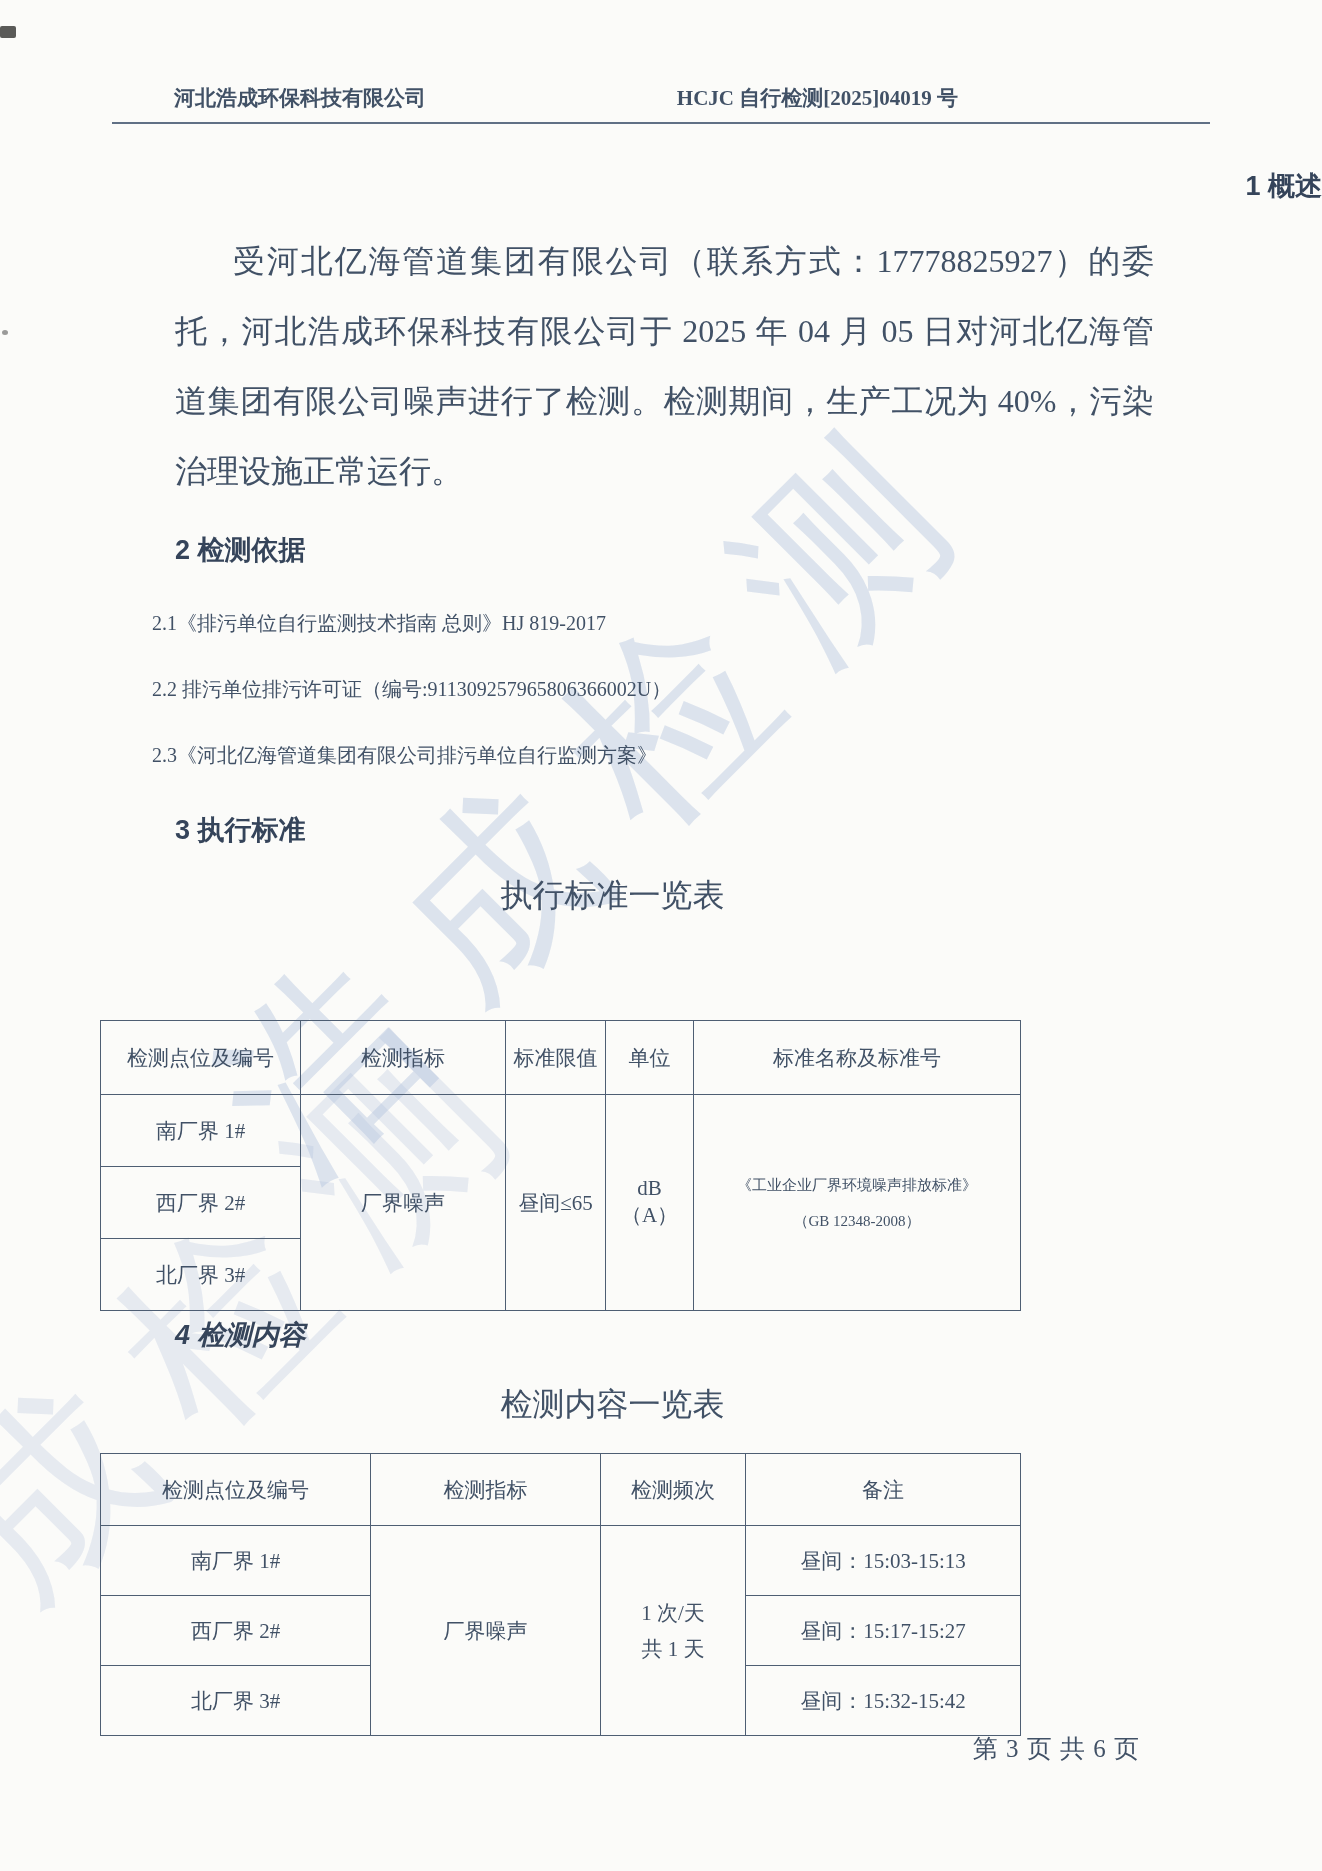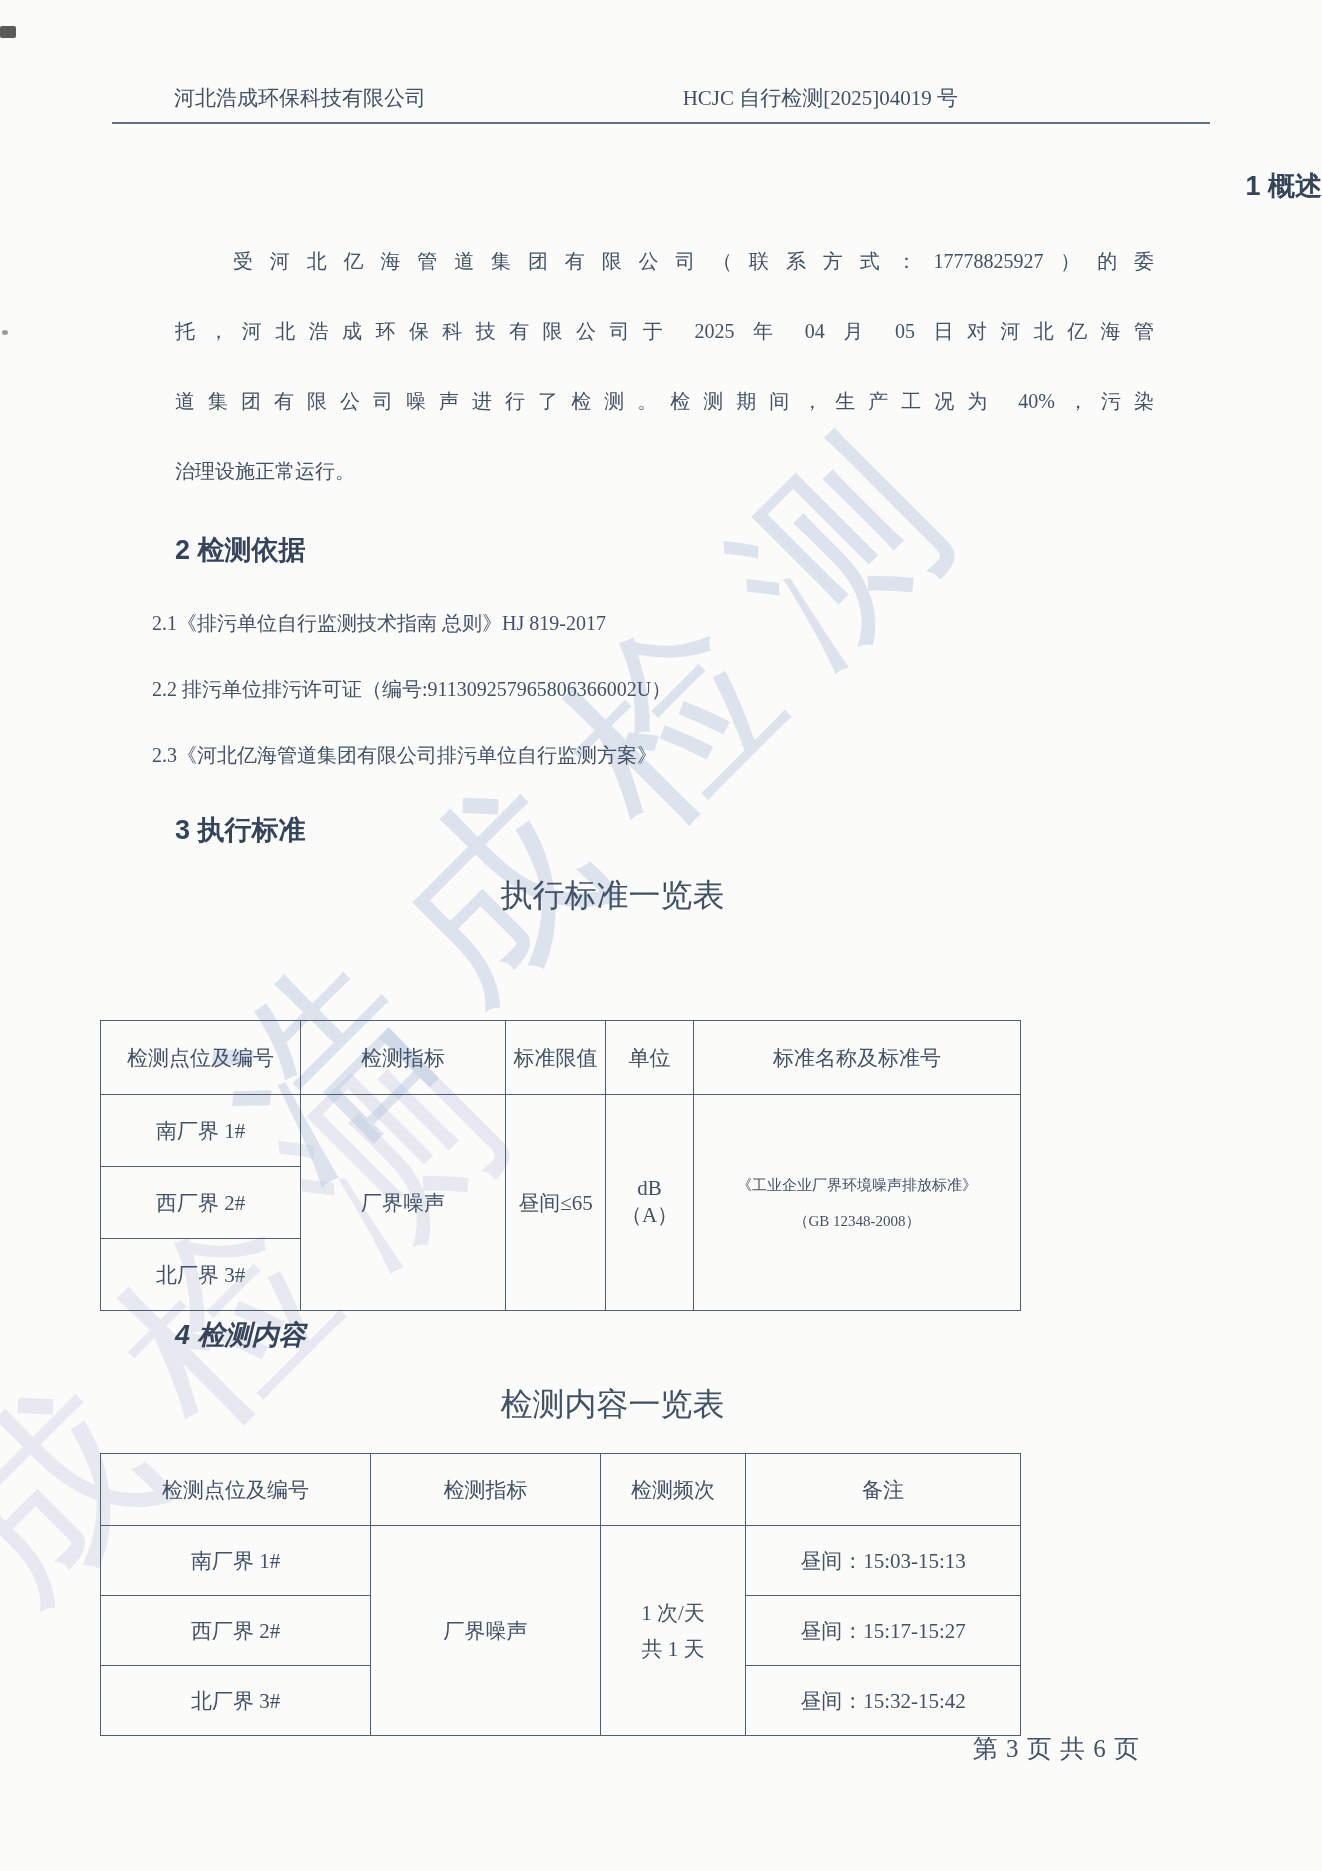--- a/index.html
+++ b/index.html
@@ -30,41 +30,41 @@
   
   .artifact { position:absolute; background:#5a5a58; z-index:3; }
   .artifact.a1 { left:0; top:26px; width:16px; height:12px; border-radius:2px; }
   .artifact.a2 { left:2px; top:330px; width:6px; height:5px; border-radius:50%; opacity:.6; }
 
   
   .header {
     display:flex; justify-content:space-between; align-items:flex-end;
     margin:0 112px; padding:84px 0 10px 0;
     border-bottom:2px solid #607085;
-    font-size:21px; color:#415166;
+    font-size:21px; color:#415166;font-weight:bold;
   }
   .header-left  { margin-left:62px; }
   .header-right { margin-right:252px; }
 
   
   .hsec {
     font-family:"Liberation Sans","DejaVu Sans",sans-serif;
     font-weight:bold; font-size:27px; color:#35445a;
     margin-left:175px;
   }
   .h1 { margin-top:44px;text-align:right; }
   .h2 { margin-top:26px; }
   .h3 { margin-top:24px; }
   .h4 { margin-top:6px;font-style:italic; }
 
   
   .para { margin-top:22px; }
   .para-line {
     margin:0 168px 0 175px;
-    font-size:20px; line-height:70px;
+    font-size:32px; line-height:70px;
     text-align:justify; text-align-last:justify;
     color:#415166;
   }
   .para-line.first { text-indent:58px; }
   .para-line.last  { text-align-last:left; }
 
   
   .items { margin-top:22px; }
   .item-line {
     margin-left:152px; margin-right:150px;

